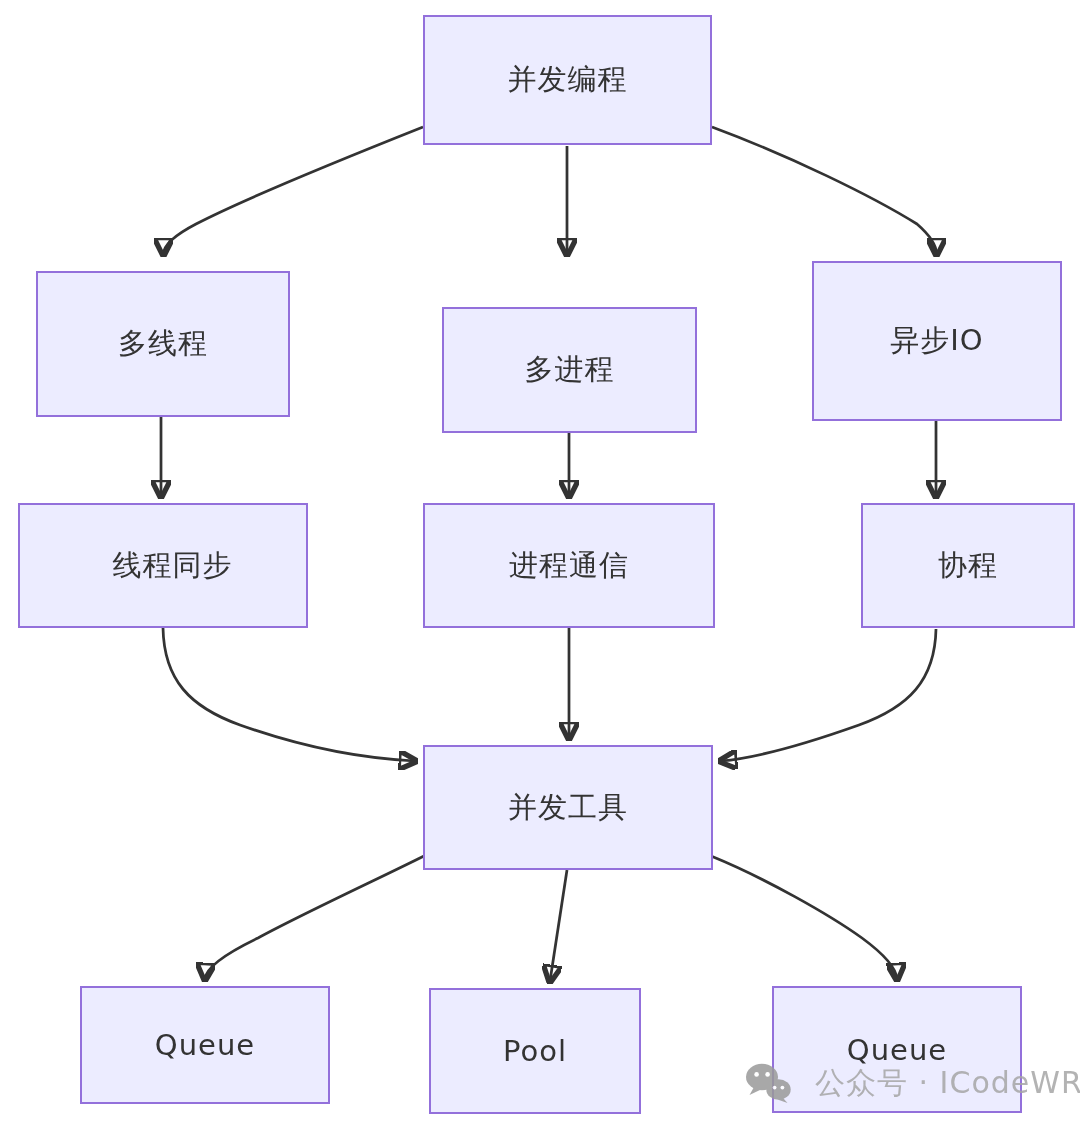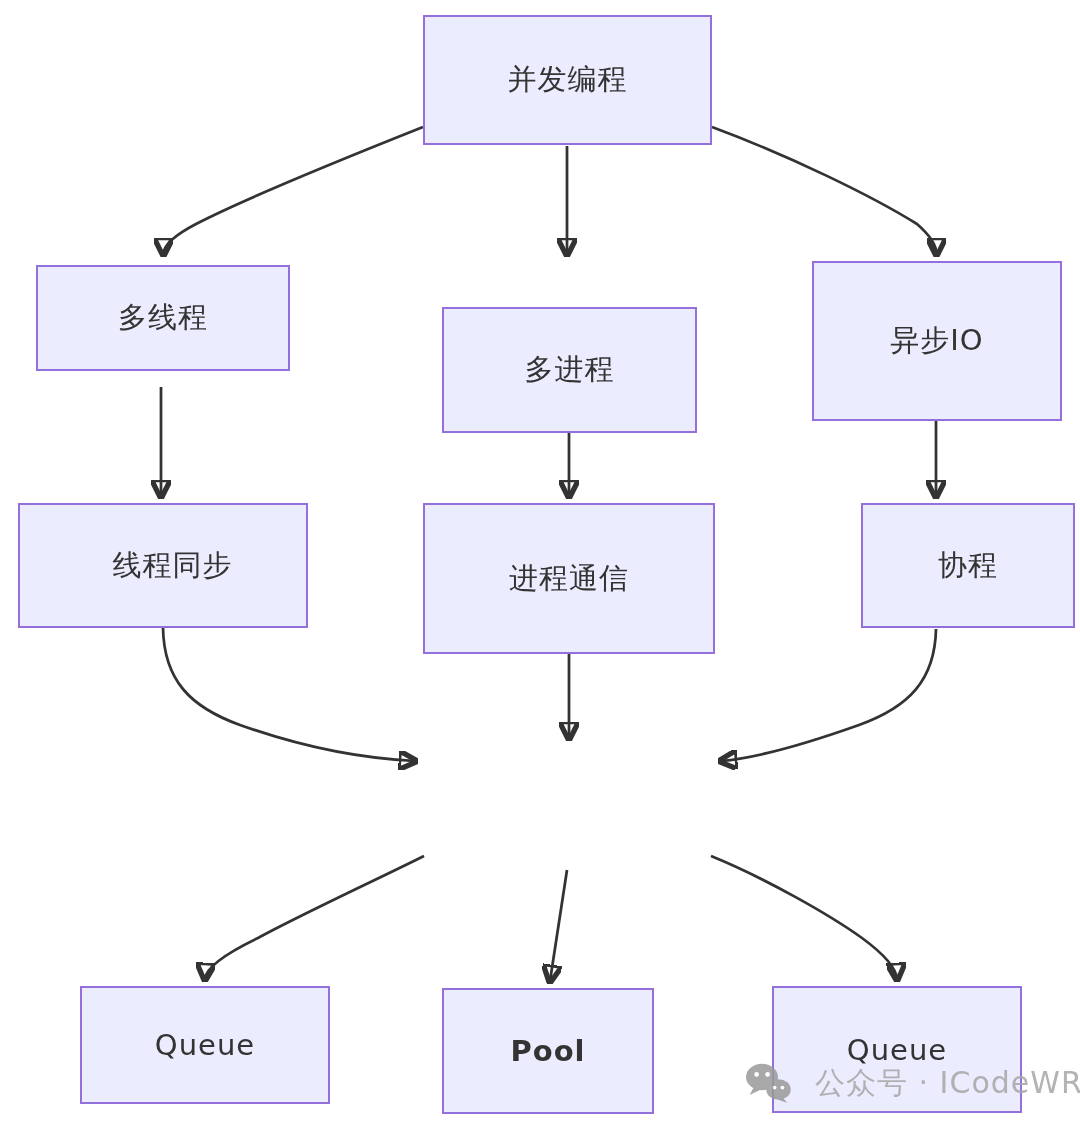--- a/index.html
+++ b/index.html
@@ -42,29 +42,29 @@
     display:flex;
     align-items:center;
     justify-content:center;
     font-size:29px;
     letter-spacing:1px;
     z-index:2;
     text-align:center;
   }
   
   .n-concurrency      {left:423px; top:15px;  width:289px; height:130px;}
-  .n-multithreading   {left:36px;  top:265px; width:254px; height:106px;}
+  .n-multithreading   {left:36px;  top:271px; width:254px; height:146px;}
   .n-multiprocessing  {left:442px; top:261px; width:255px; height:126px;margin-top:46px;}
   .n-async-io         {left:812px; top:261px; width:250px; height:160px;}
   .n-thread-sync      {left:18px;  top:503px; width:290px; height:125px;padding-left:19px;}
-  .n-process-comm     {left:423px; top:503px; width:292px; height:151px;align-items:center;}
+  .n-process-comm     {left:423px; top:503px; width:292px; height:125px;align-items:center;}
   .n-coroutine        {left:829px; top:503px; width:214px; height:125px;margin-left:32px;}
   .n-concurrency-tools{left:423px; top:745px; width:290px; height:125px;}
   .n-queue            {left:80px;  top:986px; width:250px; height:118px;}
-  .n-pool             {left:442px; top:988px; width:212px; height:126px;font-weight:bold;}
+  .n-pool             {left:429px; top:988px; width:212px; height:126px;}
   .n-future           {left:772px; top:986px; width:250px; height:127px;}
 
   .watermark{
     position:absolute;
     left:744px;
     top:1062px;
     display:flex;
     align-items:center;
     gap:23px;
     z-index:3;
@@ -117,20 +117,23 @@
   </div>
   <div class="node n-thread-sync">
     <span>线程同步</span>
   </div>
   <div class="node n-process-comm">
     <span>进程通信</span>
   </div>
   <div class="node n-coroutine">
     <span>协程</span>
   </div>
+  <div class="node n-concurrency-tools">
+    <span>并发工具</span>
+  </div>
   <div class="node n-queue">
     <span>Queue</span>
   </div>
   <div class="node n-pool">
     <span>Pool</span>
   </div>
   <div class="node n-future">
     <span>Queue</span>
   </div>
 

